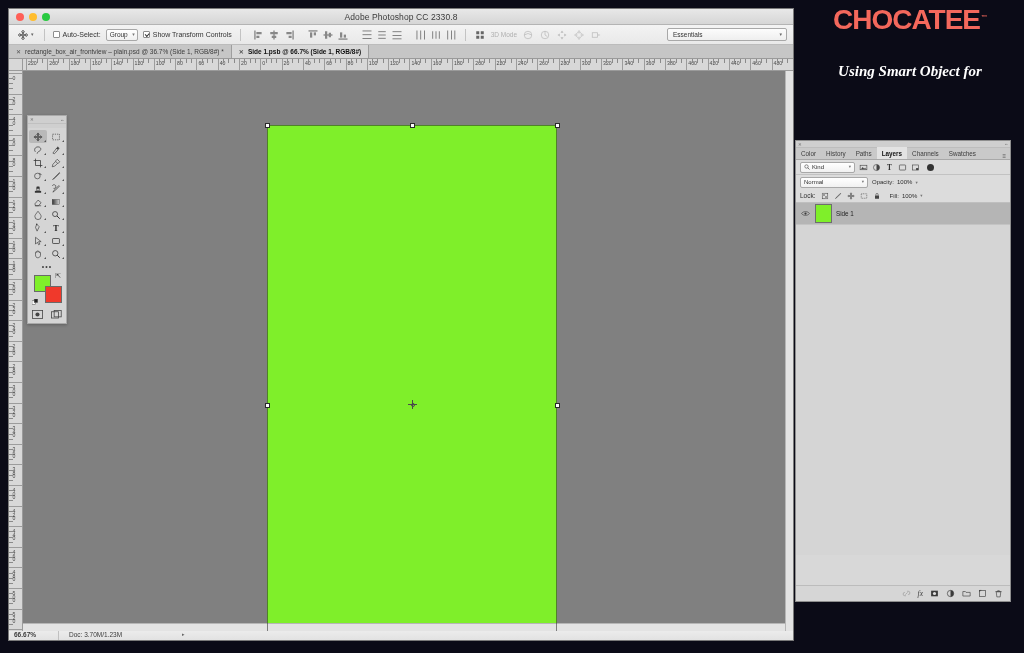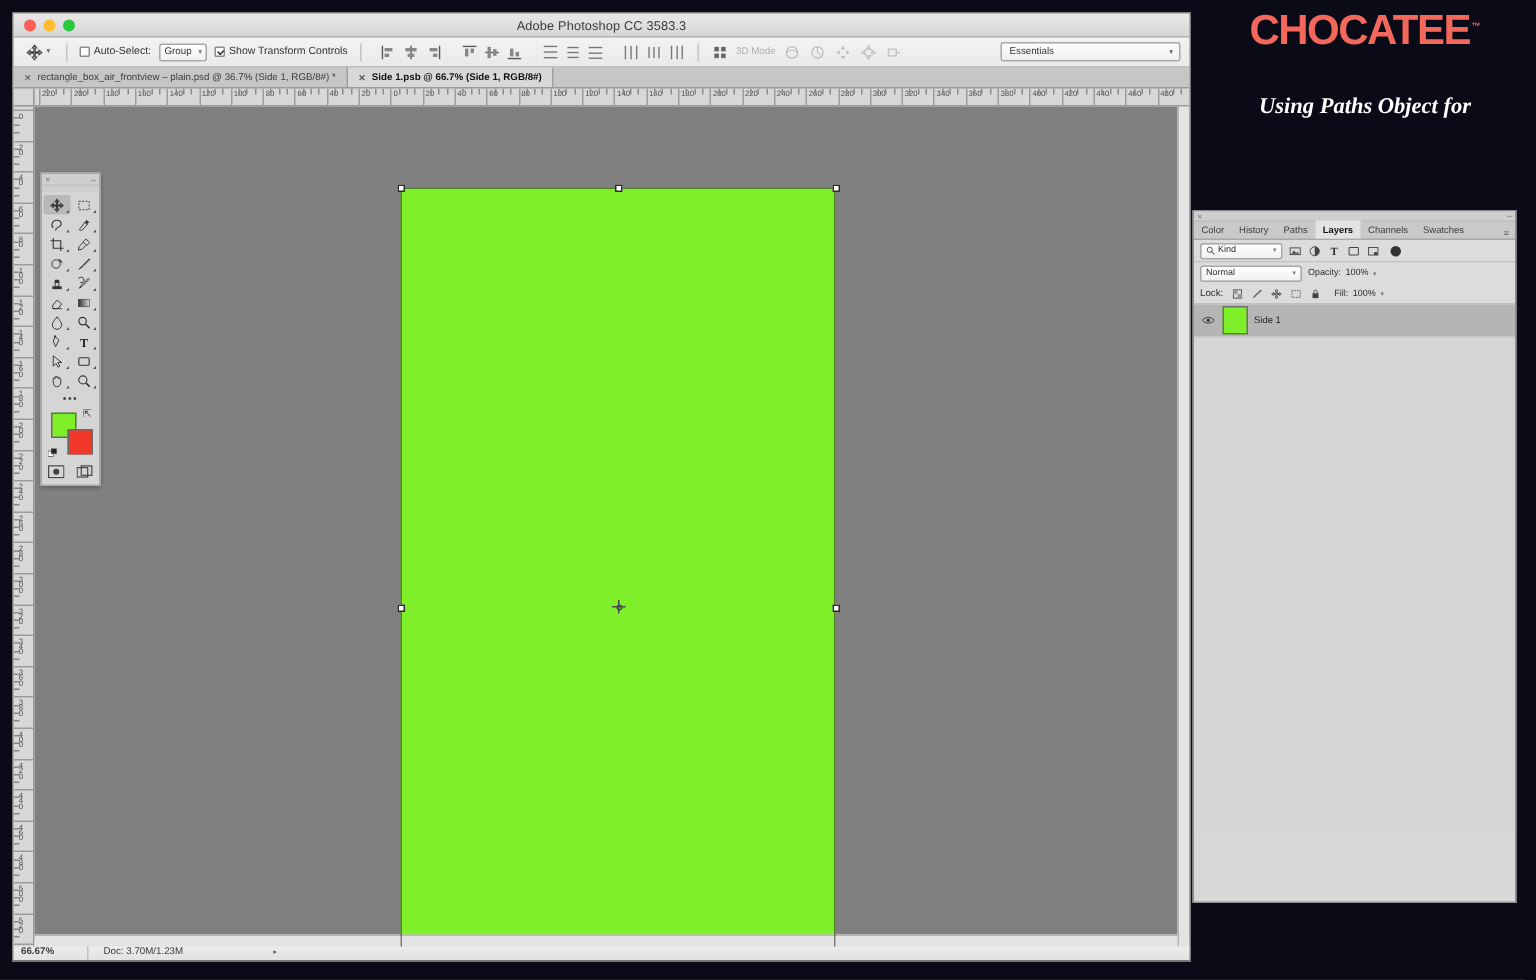--- a/index.html
+++ b/index.html
@@ -346,21 +346,21 @@
 <div id="root">
 
   <div class="ps-window">
 
     <div class="titlebar">
       <div class="traffic">
         <span class="dot red"></span>
         <span class="dot yellow"></span>
         <span class="dot green"></span>
       </div>
-      <div class="win-title">Adobe Photoshop CC 3583.3</div>
+      <div class="win-title">Adobe Photoshop CC 2330.8</div>
     </div>
 
     <div class="optionsbar">
       <div class="tool-badge">
         <svg class="opt-icon" viewBox="0 0 16 16">
           <path d="M8 1.5 L10 4 H8.6 V7.4 H12 V6 L14.5 8 L12 10 V8.6 H8.6 V12 H10 L8 14.5 L6 12 H7.4 V8.6 H4 V10 L1.5 8 L4 6 V7.4 H7.4 V4 H6 Z" fill="none" stroke="#444" stroke-width="1"></path>
         </svg>
         <span class="caret">▾</span>
       </div>
 
@@ -1111,22 +1111,47 @@
               <path d="M1 5.5 C4 1 12 1 15 5.5 C12 10 4 10 1 5.5 Z" fill="none" stroke="#3a3a3a" stroke-width="1.1"></path>
               <circle cx="8" cy="5.5" r="2" fill="#3a3a3a"></circle>
             </svg>
         </span>
         <span class="layer-thumb"></span>
         <span class="layer-name">Side 1</span>
       </div>
       <div class="layer-empty" style="height:330px"></div>
     </div>
 
+    <div class="lp-footer">
+      <svg viewBox="0 0 16 16">
+          <path d="M6 10 L10 6 M5 6 A3 3 0 0 0 5 12 H7 M11 10 A3 3 0 0 0 11 4 H9" fill="none" stroke="#9a9a9a" stroke-width="1.2"></path>
+        </svg>
+      <span class="fx-txt">fx</span>
+      <svg viewBox="0 0 16 16">
+          <rect x="2" y="3" width="12" height="10" fill="#3a3a3a"></rect>
+          <circle cx="8" cy="8" r="2.8" fill="#e0e0e0"></circle>
+        </svg>
+      <svg viewBox="0 0 16 16">
+          <circle cx="8" cy="8" r="5.6" fill="none" stroke="#3a3a3a" stroke-width="1.2"></circle>
+          <path d="M8 2.4 A5.6 5.6 0 0 1 8 13.6 Z" fill="#3a3a3a"></path>
+        </svg>
+      <svg viewBox="0 0 16 16">
+          <path d="M1.5 4.5 H6 L7.2 6 H14.5 V12.5 H1.5 Z" fill="none" stroke="#3a3a3a" stroke-width="1.1"></path>
+        </svg>
+      <svg viewBox="0 0 16 16">
+          <rect x="3" y="2.5" width="10" height="11" fill="none" stroke="#3a3a3a" stroke-width="1.1"></rect>
+          <path d="M3 5 L3 2.5 L6 2.5" fill="none" stroke="#3a3a3a" stroke-width="1.1"></path>
+        </svg>
+      <svg viewBox="0 0 16 16">
+          <path d="M4 5 H12 L11 14 H5 Z" fill="none" stroke="#3a3a3a" stroke-width="1.1"></path>
+          <path d="M2.5 4.5 H13.5 M6.5 4.5 V3 H9.5 V4.5" fill="none" stroke="#3a3a3a" stroke-width="1.1"></path>
+        </svg>
+    </div>
   </div>
 
   <div class="brand">
     <div class="brand-logo"><span>CHOCATEE</span><span class="brand-tm">™</span></div>
     <div class="brand-tag">
-      <div>Using Paths Object for</div>
+      <div>Using Smart Object for</div>
     </div>
   </div>
 
 </div>
 
 </body></html>

